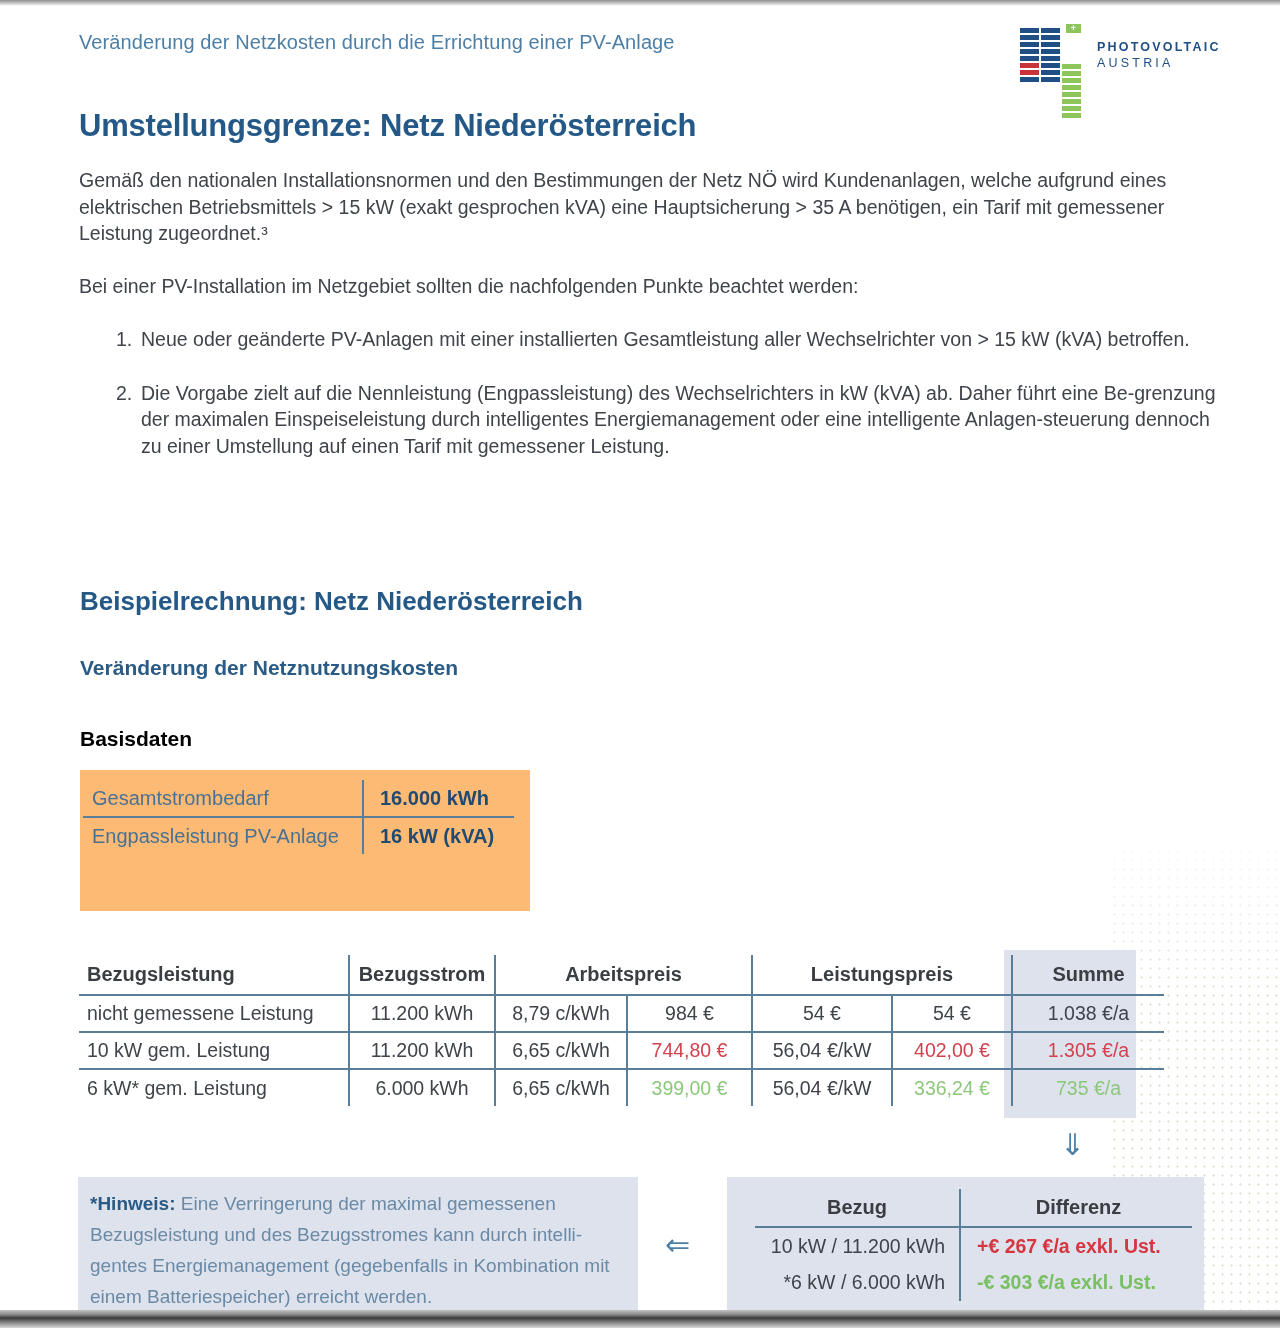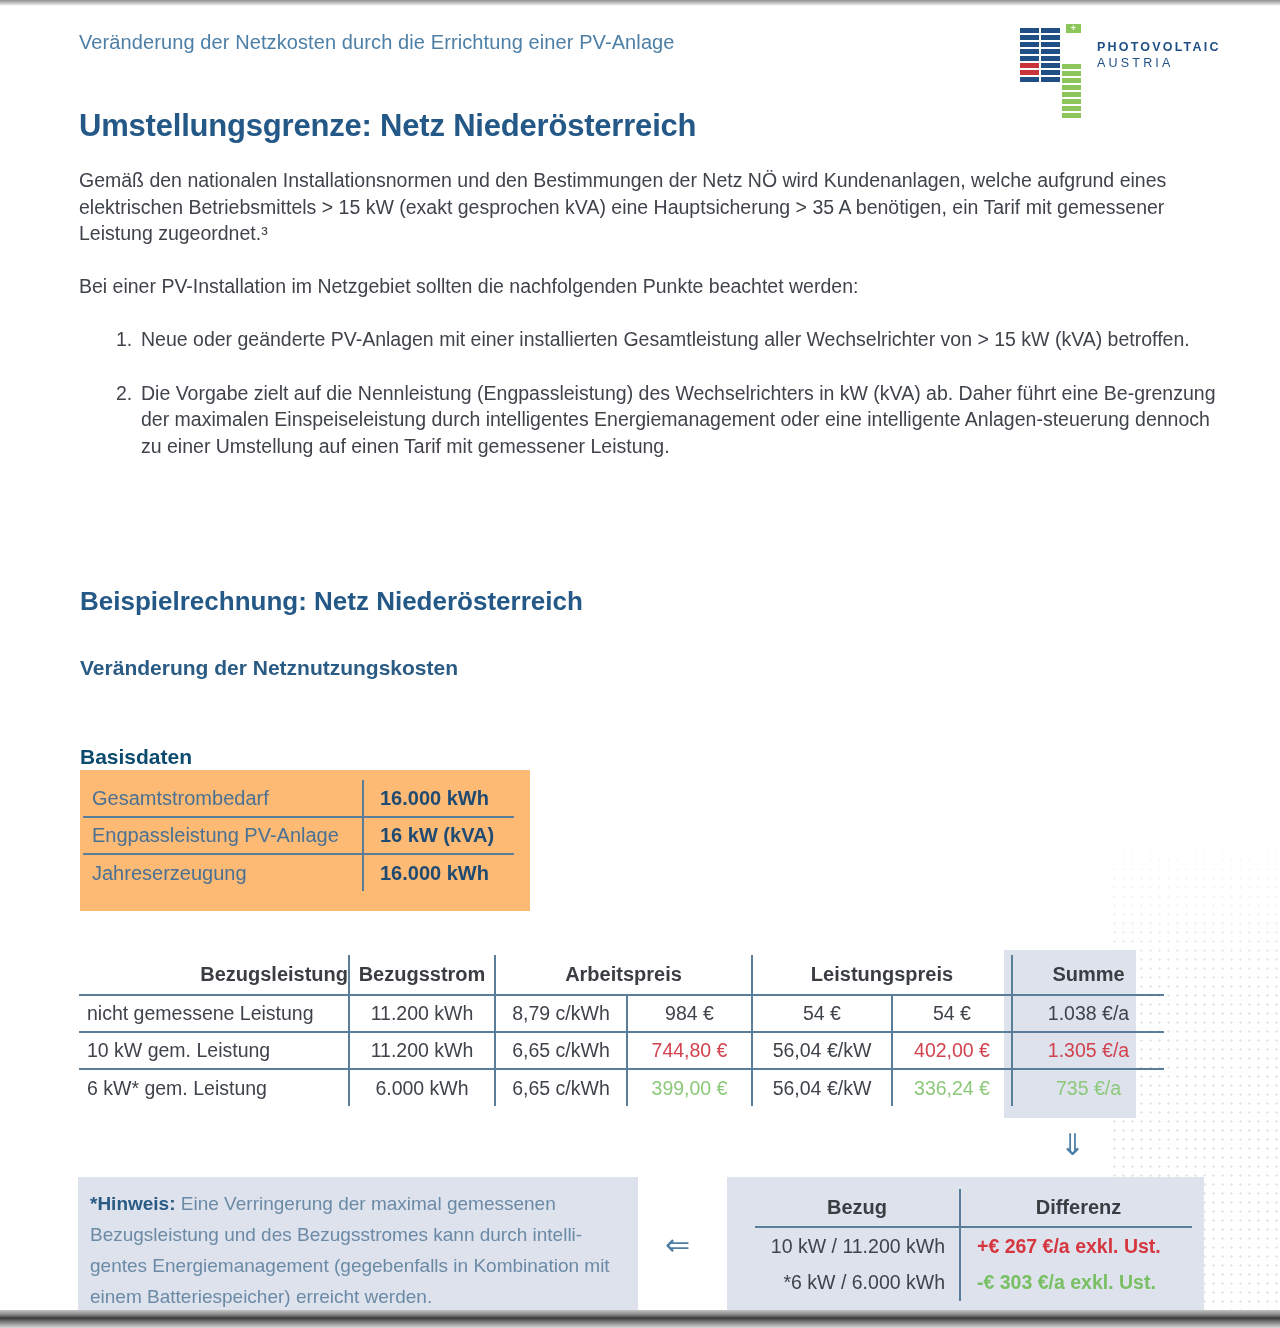--- a/index.html
+++ b/index.html
@@ -36,21 +36,21 @@
   .p1 { top: 167px; }
   .p2 { top: 273px; }
 
   .list { position: absolute; left: 116px; top: 326px; width: 1100px; font-size: 19.5px; line-height: 26.5px; color: #3f434a; }
   .list-item { display: flex; margin-bottom: 27px; }
   .list-item .num { width: 25px; flex: none; }
   .list-item .txt { flex: 1; }
 
   .h2 { position: absolute; left: 80px; top: 586px; font-size: 26px; font-weight: bold; color: #245887; }
   .h3 { position: absolute; left: 80px; top: 656px; font-size: 21px; font-weight: bold; color: #2a5b84; }
-  .h4 { position: absolute; left: 80px; top: 745px; font-size: 21px; font-weight: bold; color: #0c4a6e; }
+  .h4 { position: absolute; left: 80px; top: 727px; font-size: 21px; font-weight: bold; color: #000000; }
 
   
   .basis { position: absolute; left: 80px; top: 770px; width: 450px; height: 141px; background: #fdba74; }
   .basis table { position: absolute; left: 3px; top: 10px; border-collapse: collapse; }
   .basis td { height: 37px; font-size: 20px; padding: 0 9px; }
   .basis td.k { width: 280px; color: #4a7194; }
   .basis td.v { width: 151px; color: #1f4a72; font-weight: bold; border-left: 2px solid #5a7d9a; padding-left: 16px; }
   .basis tr + tr td { border-top: 2px solid #5a7d9a; }
 
   
@@ -160,33 +160,29 @@
   <table>
     <tbody>
         <tr>
       <td class="k">Gesamtstrombedarf</td>
       <td class="v">16.000 kWh</td>
     </tr>
     <tr>
       <td class="k">Engpassleistung PV-Anlage</td>
       <td class="v">16 kW (kVA)</td>
     </tr>
-    <tr>
-      <td class="k">Jahreserzeugung</td>
-      <td class="v">16.000 kWh</td>
-    </tr>
   </tbody>
     </table>
 </div>
 
 <div class="summe-bg"></div>
 <table class="main-table">
   <tbody>
       <tr>
-    <th class="c0" style="text-align:right">Bezugsleistung</th>
+    <th class="c0" style="text-align:left">Bezugsleistung</th>
     <th class="c1 vl">Bezugsstrom</th>
     <th class="vl" colspan="2">Arbeitspreis</th>
     <th class="vl" colspan="2">Leistungspreis</th>
     <th class="c6 vl">Summe</th>
   </tr>
   <tr class="row">
     <td class="c0">nicht gemessene Leistung</td>
     <td class="c1 vl">11.200 kWh</td>
     <td class="c2 vl">8,79 c/kWh</td>
     <td class="c3 vl">984 €</td>

